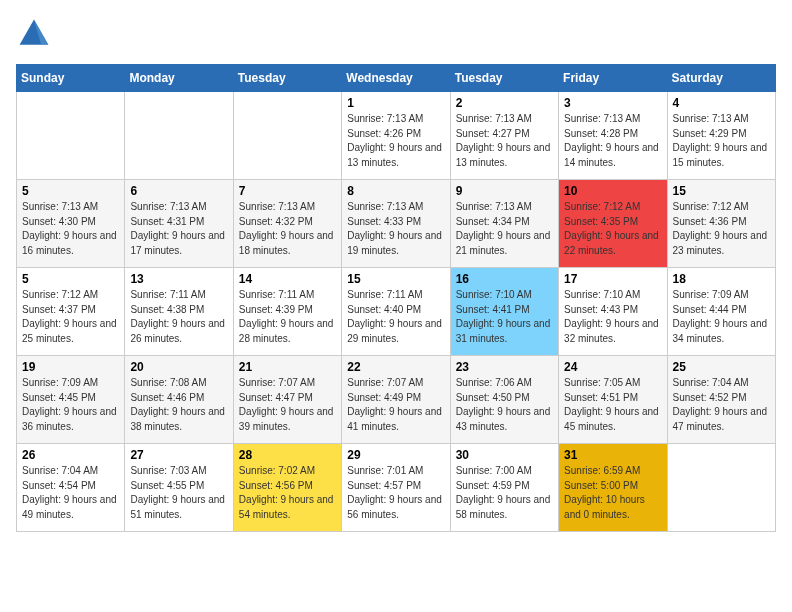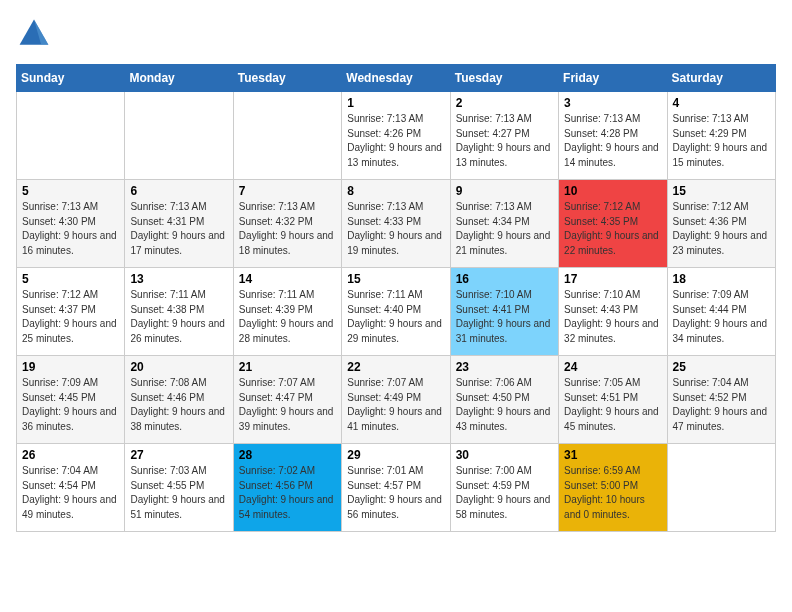--- a/index.html
+++ b/index.html
@@ -236,21 +236,21 @@
       </tr>
       <tr>
         <td style="background-color: rgb(255, 255, 255);">
           <span class="day-number">26</span>
           <div class="day-info">Sunrise: 7:04 AM<br>Sunset: 4:54 PM<br>Daylight: 9 hours and 49 minutes.</div>
         </td>
         <td style="background-color: rgb(255, 255, 255);">
           <span class="day-number">27</span>
           <div class="day-info">Sunrise: 7:03 AM<br>Sunset: 4:55 PM<br>Daylight: 9 hours and 51 minutes.</div>
         </td>
-        <td style="background-color: #0ea5e9; margin-top: 46px;">
+        <td style="background-color: #fde047; margin-top: 46px;">
           <span class="day-number">28</span>
           <div class="day-info">Sunrise: 7:02 AM<br>Sunset: 4:56 PM<br>Daylight: 9 hours and 54 minutes.</div>
         </td>
         <td style="background-color: rgb(255, 255, 255);">
           <span class="day-number">29</span>
           <div class="day-info">Sunrise: 7:01 AM<br>Sunset: 4:57 PM<br>Daylight: 9 hours and 56 minutes.</div>
         </td>
         <td style="background-color: rgb(255, 255, 255);">
           <span class="day-number">30</span>
           <div class="day-info">Sunrise: 7:00 AM<br>Sunset: 4:59 PM<br>Daylight: 9 hours and 58 minutes.</div>

